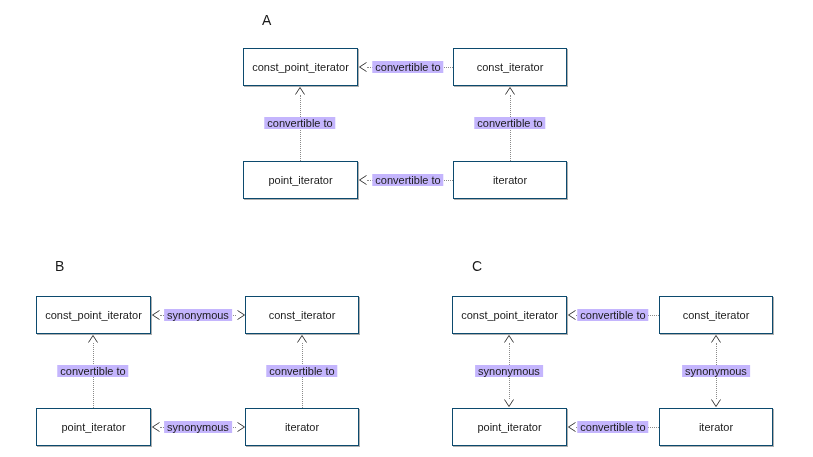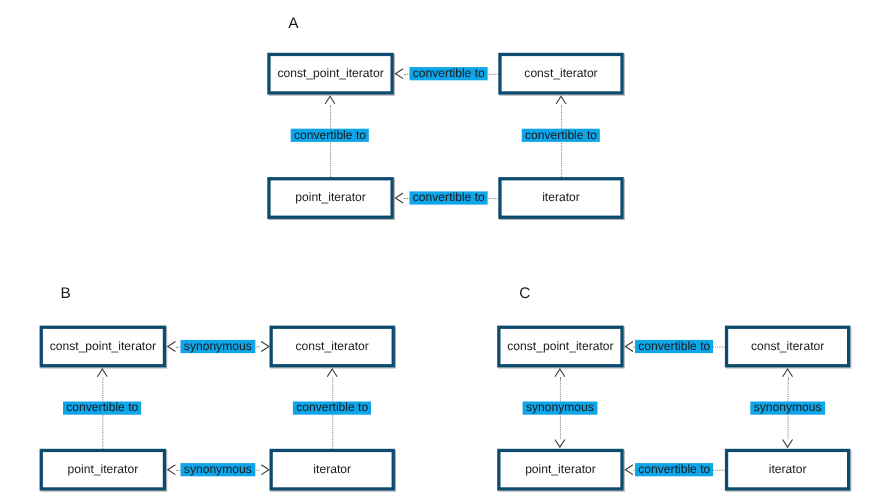--- a/index.html
+++ b/index.html
@@ -17,21 +17,21 @@
 
   .dlabel {
     position: absolute;
     font-size: 14px;
     color: #1a1a1a;
   }
 
   .box {
     position: absolute;
     background: #ffffff;
-    border: 3px solid #0c4a6e;
+    border: 1px solid #0c4a6e;
     box-shadow: 1px 1px 0 rgba(110,110,110,0.55);
     display: flex;
     align-items: center;
     justify-content: center;
     font-size: 11px;
     white-space: nowrap;
   }
 
   .hline {
     position: absolute;
@@ -40,21 +40,21 @@
   }
   .vline {
     position: absolute;
     width: 0;
     border-left: 1px dotted #8a8a8a;
   }
 
   .elabel {
     position: absolute;
     transform: translate(-50%, -50%);
-    background: #0ea5e9;
+    background: #c4b5fd;
     padding: 0 3px;
     font-size: 11px;
     white-space: nowrap;
   }
 
   .ah { position: absolute; width: 10px; height: 10px; }
   .ah svg { display: block; }
   .ah polyline { fill: none; stroke: #3a3a3a; stroke-width: 1; }
 </style>
 </head>

